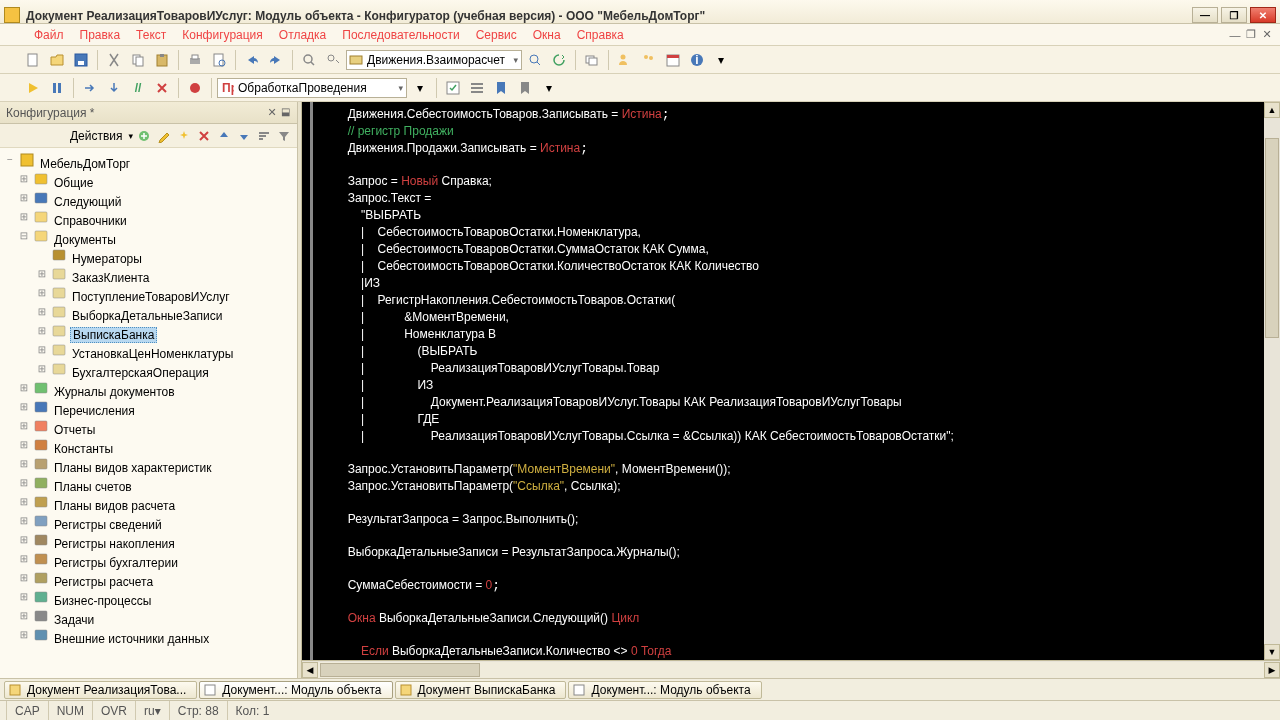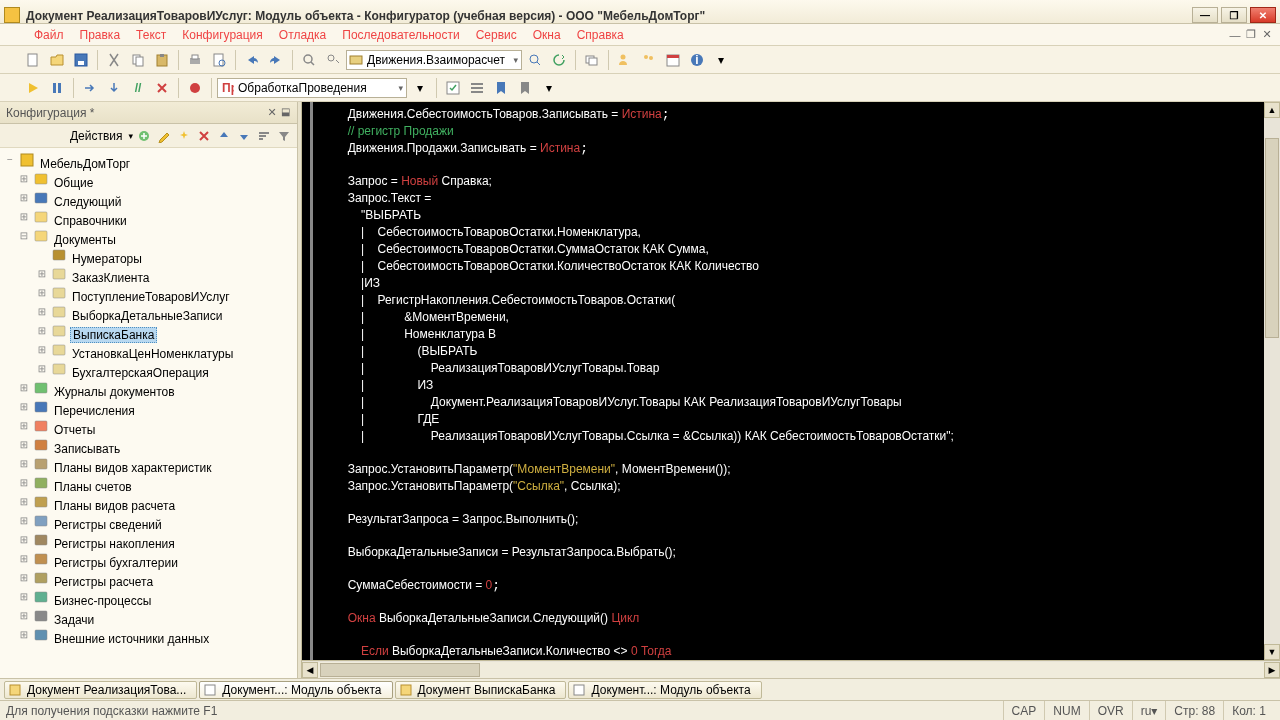--- a/index.html
+++ b/index.html
@@ -450,21 +450,21 @@
           <span class="icon"><svg viewBox="0 0 16 16">
               <rect x="2" y="3" width="12" height="10" rx="1" fill="#f08060" stroke="#888" stroke-width="0.5"></rect>
             </svg></span>
           <span class="lbl">Отчеты</span>
         </div>
         <div class="tnode" style="padding-left:18px">
           <span class="exp ">⊞</span>
           <span class="icon"><svg viewBox="0 0 16 16">
               <rect x="2" y="3" width="12" height="10" rx="1" fill="#d08040" stroke="#888" stroke-width="0.5"></rect>
             </svg></span>
-          <span class="lbl">Записывать</span>
+          <span class="lbl">Константы</span>
         </div>
         <div class="tnode" style="padding-left:18px">
           <span class="exp ">⊞</span>
           <span class="icon"><svg viewBox="0 0 16 16">
               <rect x="2" y="3" width="12" height="10" rx="1" fill="#b8a070" stroke="#888" stroke-width="0.5"></rect>
             </svg></span>
           <span class="lbl">Планы видов характеристик</span>
         </div>
         <div class="tnode" style="padding-left:18px">
           <span class="exp ">⊞</span>
@@ -553,21 +553,21 @@
 <span>        </span><span>    |                ИЗ</span>
 <span>        </span><span>    |                    Документ.РеализацияТоваровИУслуг.Товары КАК РеализацияТоваровИУслугТовары</span>
 <span>        </span><span>    |                ГДЕ</span>
 <span>        </span><span>    |                    РеализацияТоваровИУслугТовары.Ссылка = &amp;Ссылка)) КАК СебестоимостьТоваровОстатки";</span>
 
 <span>        </span><span>Запрос.УстановитьПараметр(</span><span class="prm">"МоментВремени"</span><span>, МоментВремени());</span>
 <span>        </span><span>Запрос.УстановитьПараметр(</span><span class="prm">"Ссылка"</span><span>, Ссылка);</span>
 
 <span>        </span><span>РезультатЗапроса = Запрос.Выполнить();</span>
 
-<span>        </span><span>ВыборкаДетальныеЗаписи = РезультатЗапроса.Выбрать();</span>
+<span>        </span><span>ВыборкаДетальныеЗаписи = РезультатЗапроса.Журналы();</span>
 
 <span>        </span><span>СуммаСебестоимости = </span><span class="lit">0</span>;
 
 <span>        </span><span class="kw">Окна </span><span>ВыборкаДетальныеЗаписи.Следующий() </span><span class="kw">Цикл</span>
 
 <span>        </span><span class="kw">    Если </span><span>ВыборкаДетальныеЗаписи.Количество &lt;&gt; </span><span class="lit">0</span><span class="kw"> Тогда</span></div>
     <div class="vscroll">
       <div class="arr">▲</div>
       <div class="track">
           <div class="thumb"></div>
@@ -605,20 +605,19 @@
     </div>
   <div class="btab">
       <span class="bicon"><svg viewBox="0 0 14 14">
           <rect x="2" y="2" width="10" height="10" fill="#fff" stroke="#888"></rect>
         </svg></span>
       <span>Документ...: Модуль объекта</span>
     </div>
 </div>
 
 <div class="statusbar">
-  <div class="hint">Для получения подсказки нажмите F1</div>
   <div class="sseg">CAP</div>
   <div class="sseg">NUM</div>
   <div class="sseg">OVR</div>
   <div class="sseg"><span>ru</span> ▾</div>
   <div class="sseg"><span>Стр:</span>&nbsp;<span>88</span></div>
   <div class="sseg"><span>Кол:</span>&nbsp;<span>1</span></div>
 </div>
 
 </body></html>

